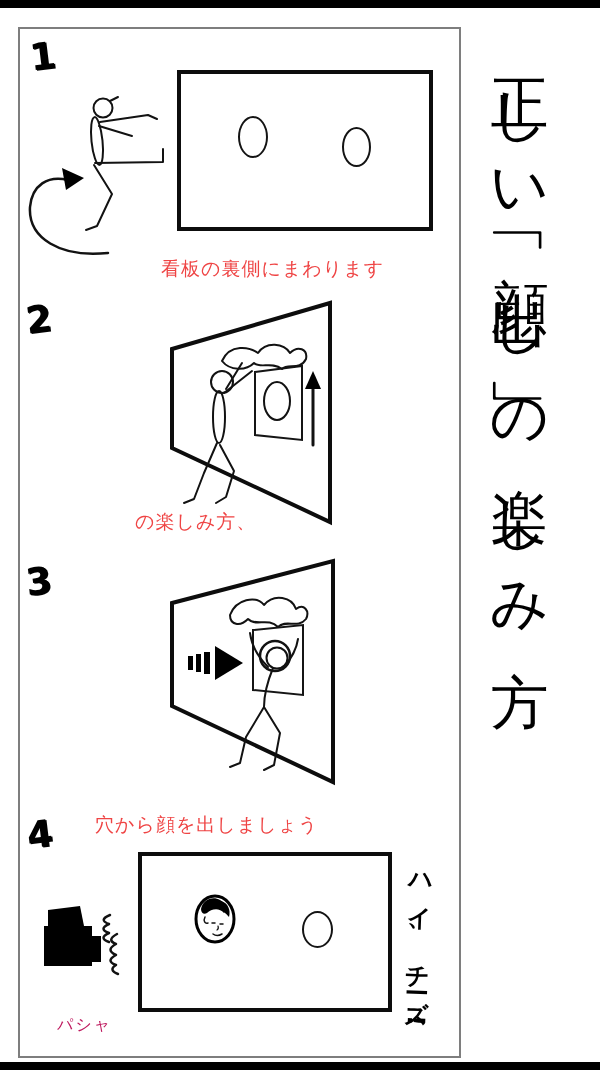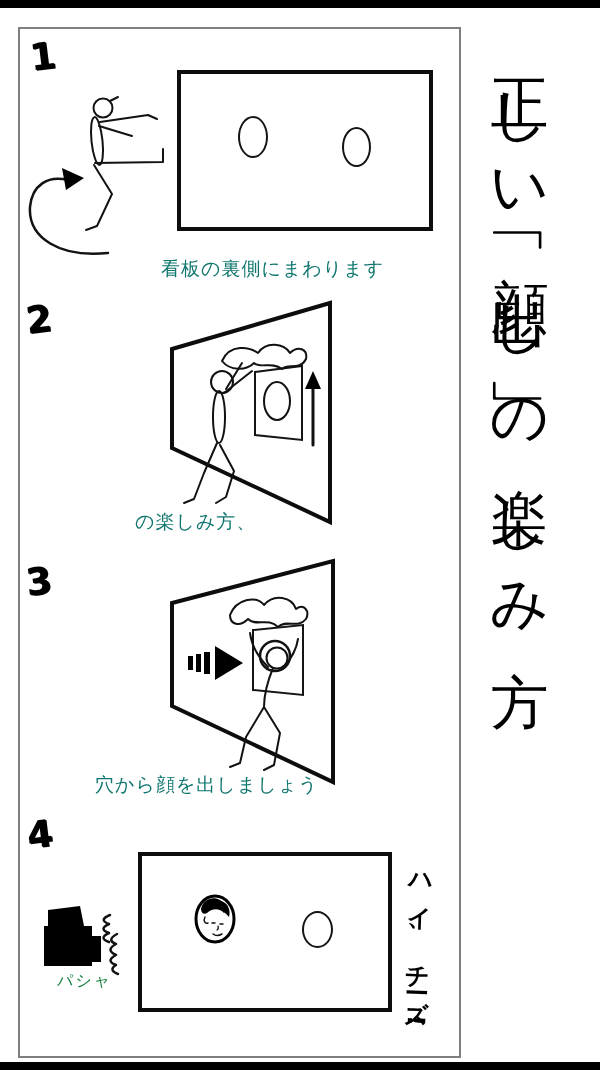--- a/index.html
+++ b/index.html
@@ -14,21 +14,21 @@
     left:18px;top:27px;width:443px;height:1031px;
     border:2px solid #7e7e7e;background:#fff;box-sizing:border-box;
   }
   .step-num{
     font-weight:bold;font-size:37px;line-height:1;
     transform:rotate(-7deg);
     font-family:"DejaVu Sans","Liberation Sans",sans-serif;
     text-shadow:1px 1px 0 #000;
   }
   .caption{
-    font-size:19px;letter-spacing:1px;white-space:nowrap;color:#0f766e;
+    font-size:19px;letter-spacing:1px;white-space:nowrap;color:#ef4444;
     font-family:Liberation Serif, serif;
   }
   .signboard{
     border:4px solid #0d0d0d;background:#fff;box-sizing:border-box;
   }
   .hole{
     border:2px solid #141414;border-radius:50%;background:#fff;box-sizing:border-box;
   }
   .vtitle{
     left:470px;top:34px;width:100px;height:1010px;
@@ -37,21 +37,21 @@
     font-size:58px;letter-spacing:16px;line-height:100px;color:#000;
     white-space:nowrap;
   }
   .vcheer{
     left:398px;top:858px;width:40px;height:200px;
     writing-mode:vertical-rl;text-orientation:mixed;
     font-weight:bold;font-size:24px;letter-spacing:4px;line-height:40px;
     transform:rotate(2deg);white-space:nowrap;color:#000;
   }
   .sfx{
-    font-size:16px;letter-spacing:2px;color:#15803d;white-space:nowrap;
+    font-size:16px;letter-spacing:2px;color:#be185d;white-space:nowrap;margin-top:44px;
   }
   svg{display:block;overflow:visible;}
   .ink{stroke:#121212;fill:none;stroke-linecap:round;stroke-linejoin:round;}
 </style>
 </head>
 <body>
 
 <div class="abs bar" style="top:0;"></div>
 <div class="abs bar" style="top:1062px;"></div>
 
@@ -121,21 +121,21 @@
   <path class="ink" d="M104,152 L120,178 L114,210 L104,215" stroke-width="2"></path>
 
   <g>
     <rect x="28" y="101" width="5" height="14" fill="#000"></rect>
     <rect x="36" y="99" width="5" height="18" fill="#000"></rect>
     <rect x="44" y="97" width="6" height="22" fill="#000"></rect>
     <polygon points="55,91 55,125 83,108" fill="#000"></polygon>
   </g>
 </svg>
 
-<div class="abs caption" style="left:95px;top:772px;">穴から顔を出しましょう</div>
+<div class="abs caption" style="left:95px;top:812px;">穴から顔を出しましょう</div>
 
 <div class="abs step-num" style="left:27px;top:816px;">4</div>
 
 <div class="abs signboard" style="left:138px;top:852px;width:254px;height:160px;"></div>
 
 <svg class="abs" style="left:193px;top:893px;" width="44" height="52" viewBox="0 0 44 52">
   <ellipse cx="22" cy="26" rx="19" ry="23" fill="#fff" stroke="#000" stroke-width="3"></ellipse>
   <path d="M8,16 C10,6 20,3 27,7 C33,10 34,16 31,20 C26,14 18,16 14,20 C11,22 8,20 8,16 Z" fill="#000"></path>
   <path d="M28,8 C35,10 38,17 36,24 C33,20 30,19 28,16 Z" fill="#000"></path>
   <path class="ink" d="M12,24 C10,28 12,31 15,30" stroke-width="1.5"></path>

